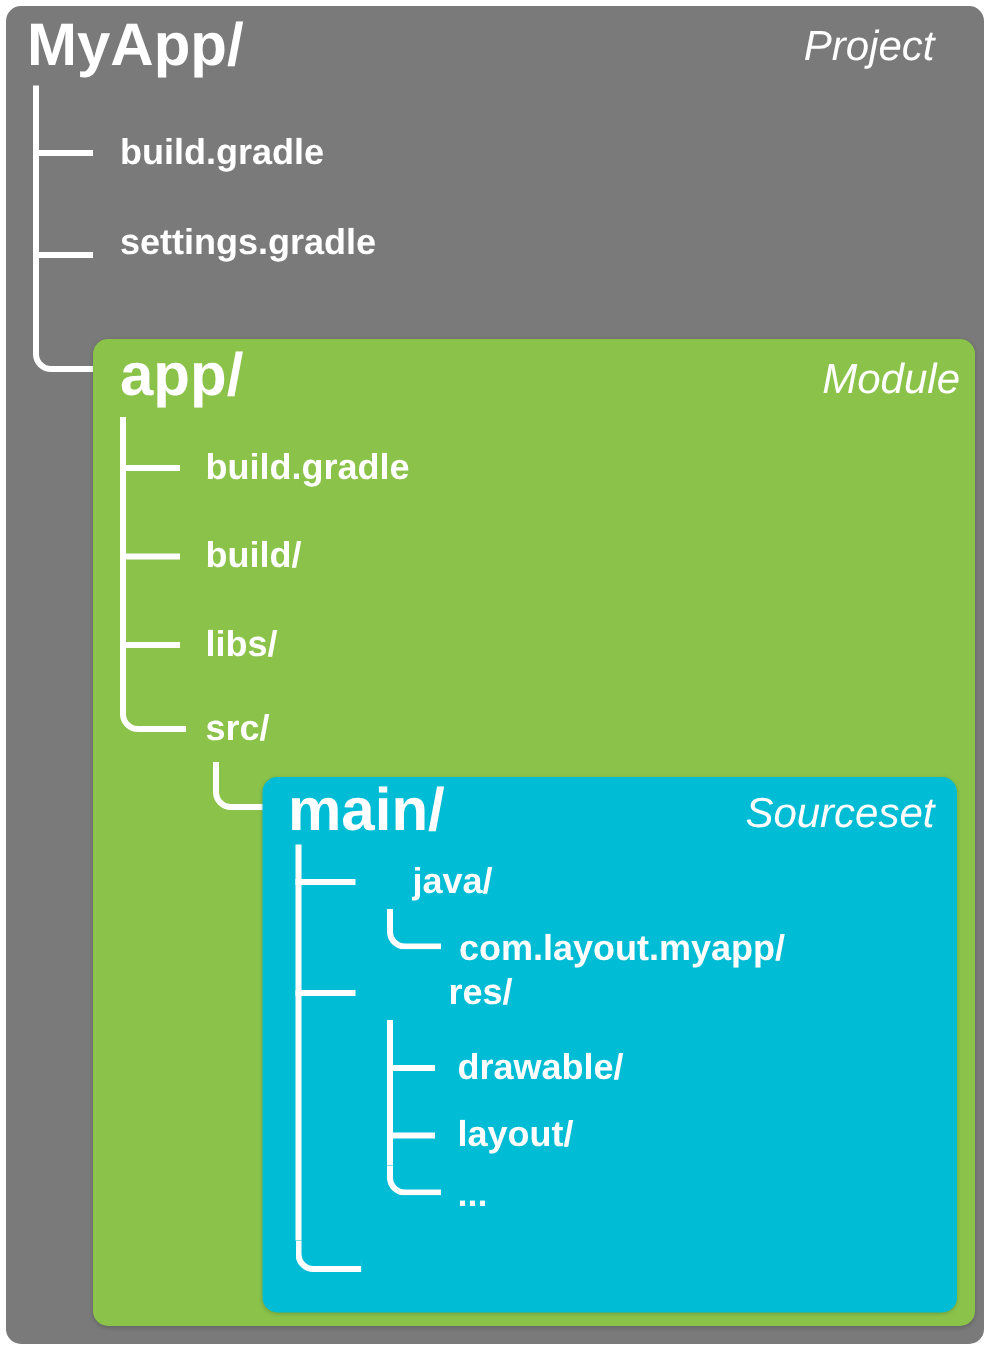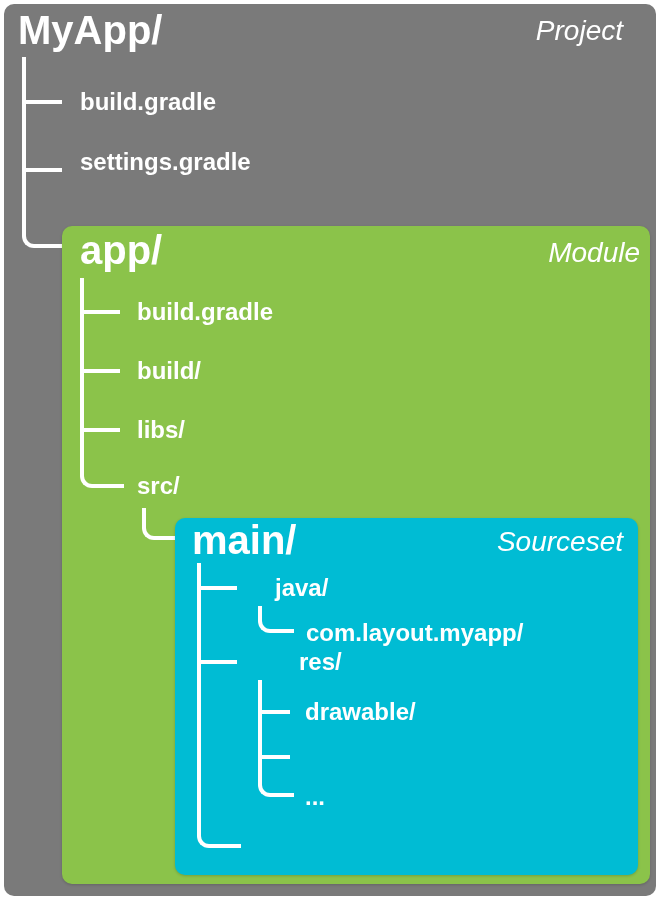--- a/index.html
+++ b/index.html
@@ -116,16 +116,17 @@
     <div class="vline" style="left:83px; top:162px; height:97px;"></div>
     <div class="hline" style="left:83px; top:192px; width:32px;"></div>
     <div class="hline" style="left:83px; top:237px; width:32px;"></div>
     <div class="elbow" style="left:83px; top:259px; width:32px; height:16px;"></div>
     <div class="elbow" style="left:22px; top:309px; width:40px; height:17px;"></div>
 
     <div class="item" style="left:75px;  top:52px;margin-left:25px;">java/</div>
     <div class="item" style="left:131px; top:97px;">com.layout.myapp/</div>
     <div class="item" style="left:88px;  top:126px;margin-left:36px;">res/</div>
     <div class="item" style="left:130px; top:176px;">drawable/</div>
+    <div class="item" style="left:130px; top:221px;">layout/</div>
     <div class="item" style="left:130px; top:261px;">...</div>
   </div>
 
 </div>
 
 </body></html>

